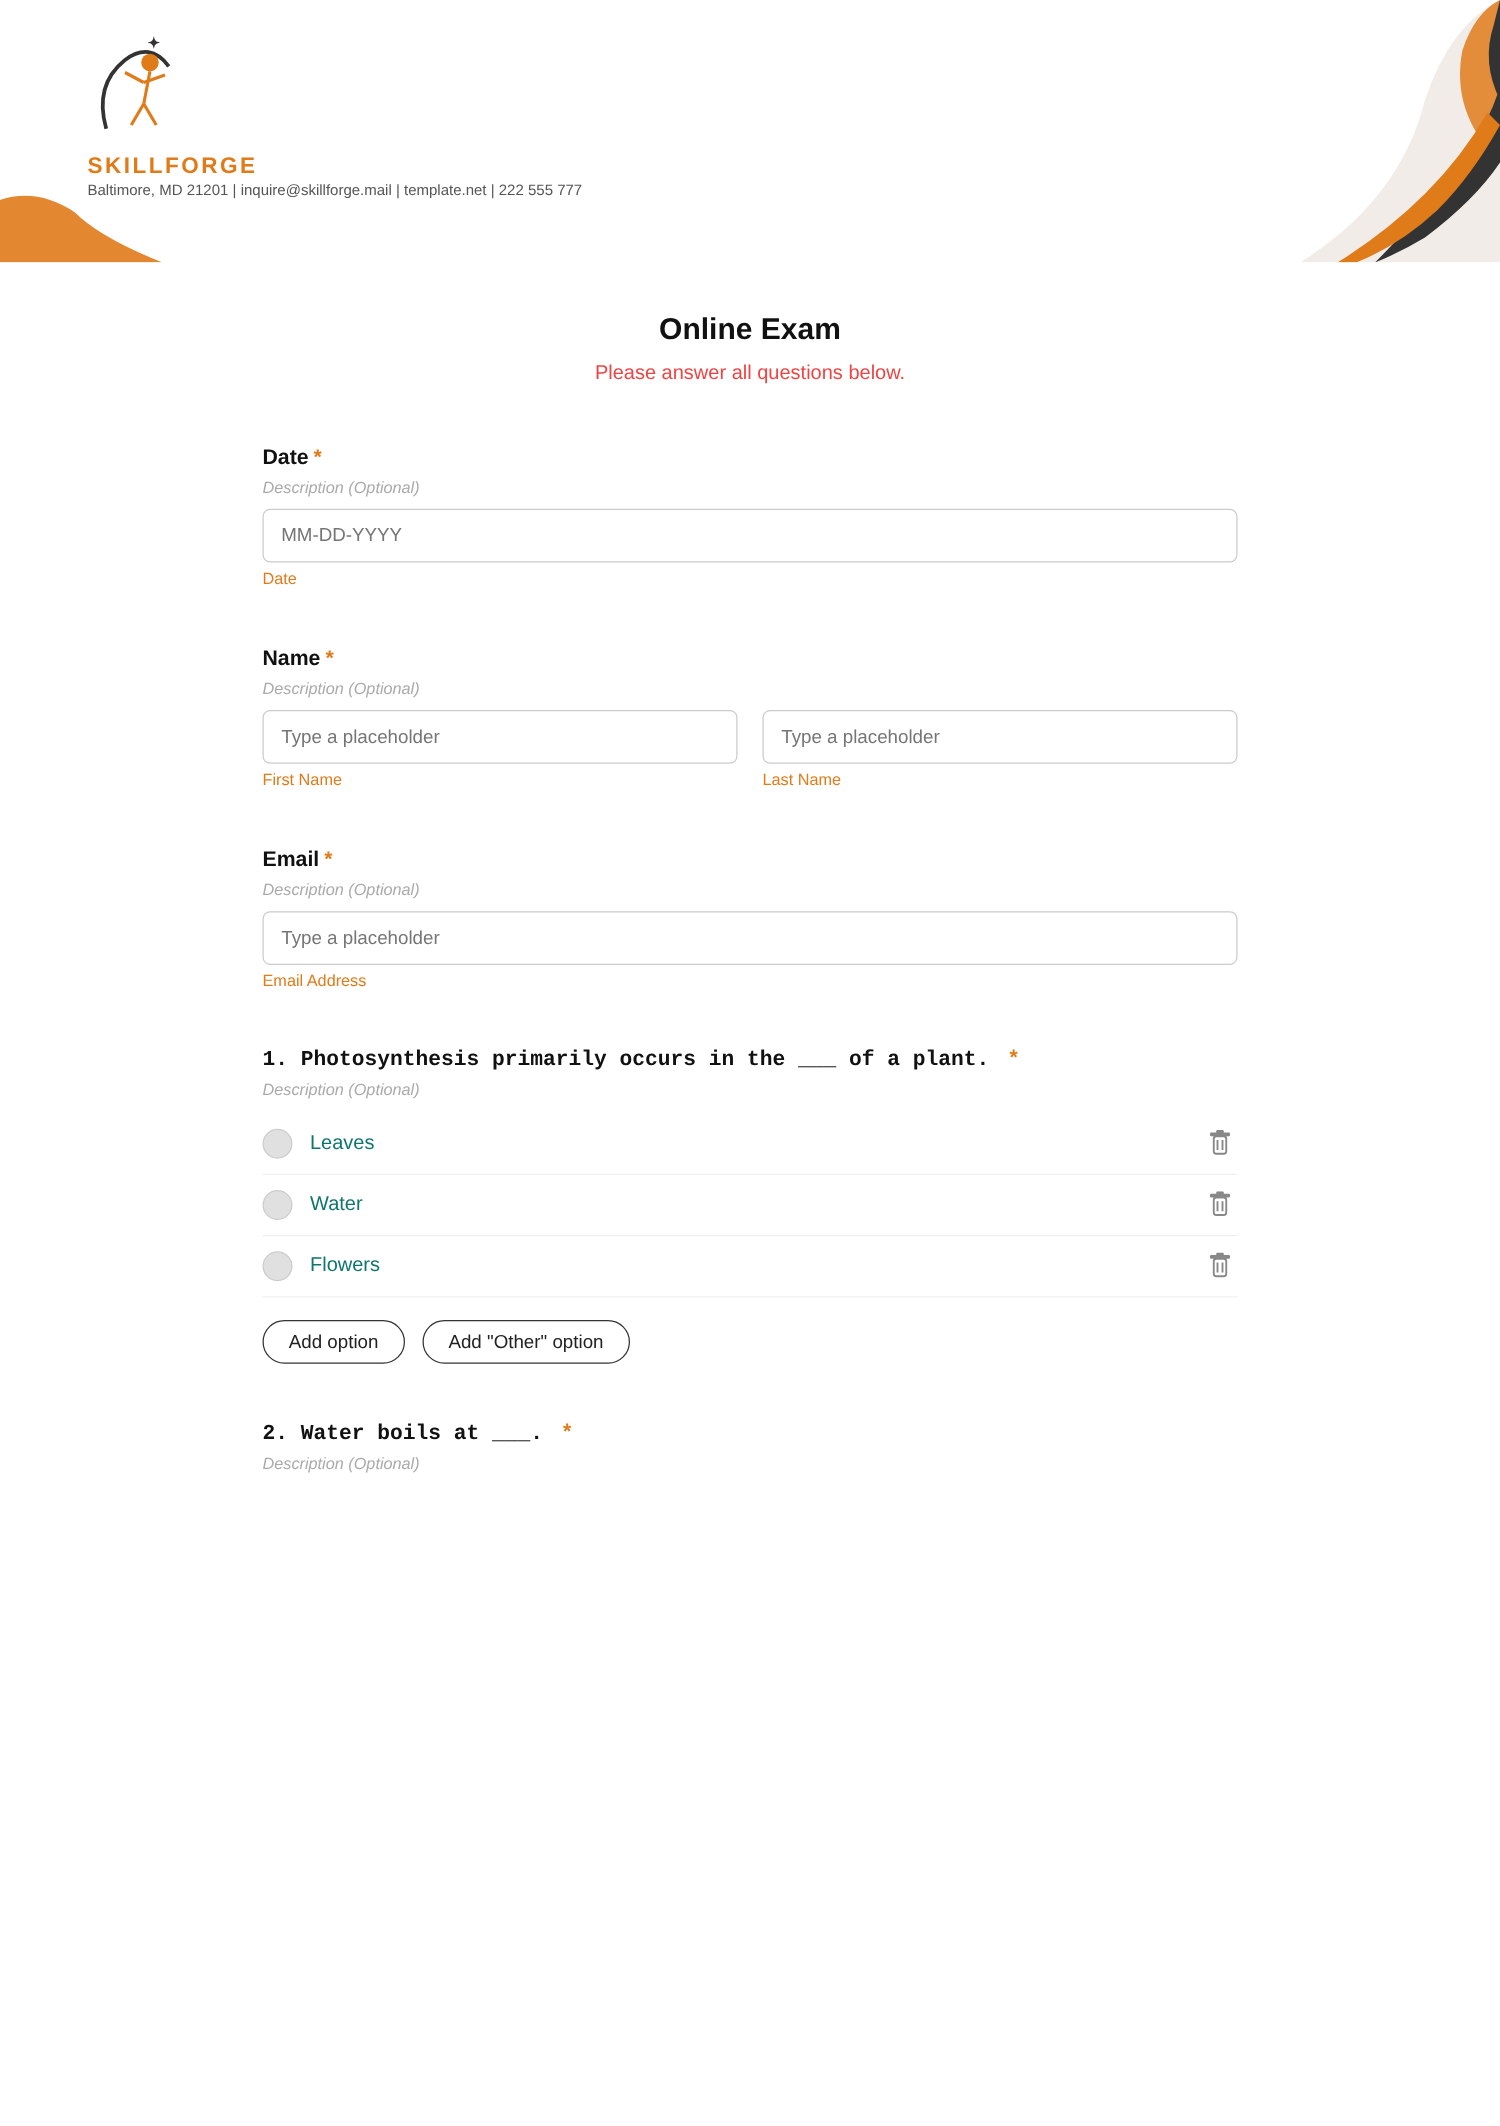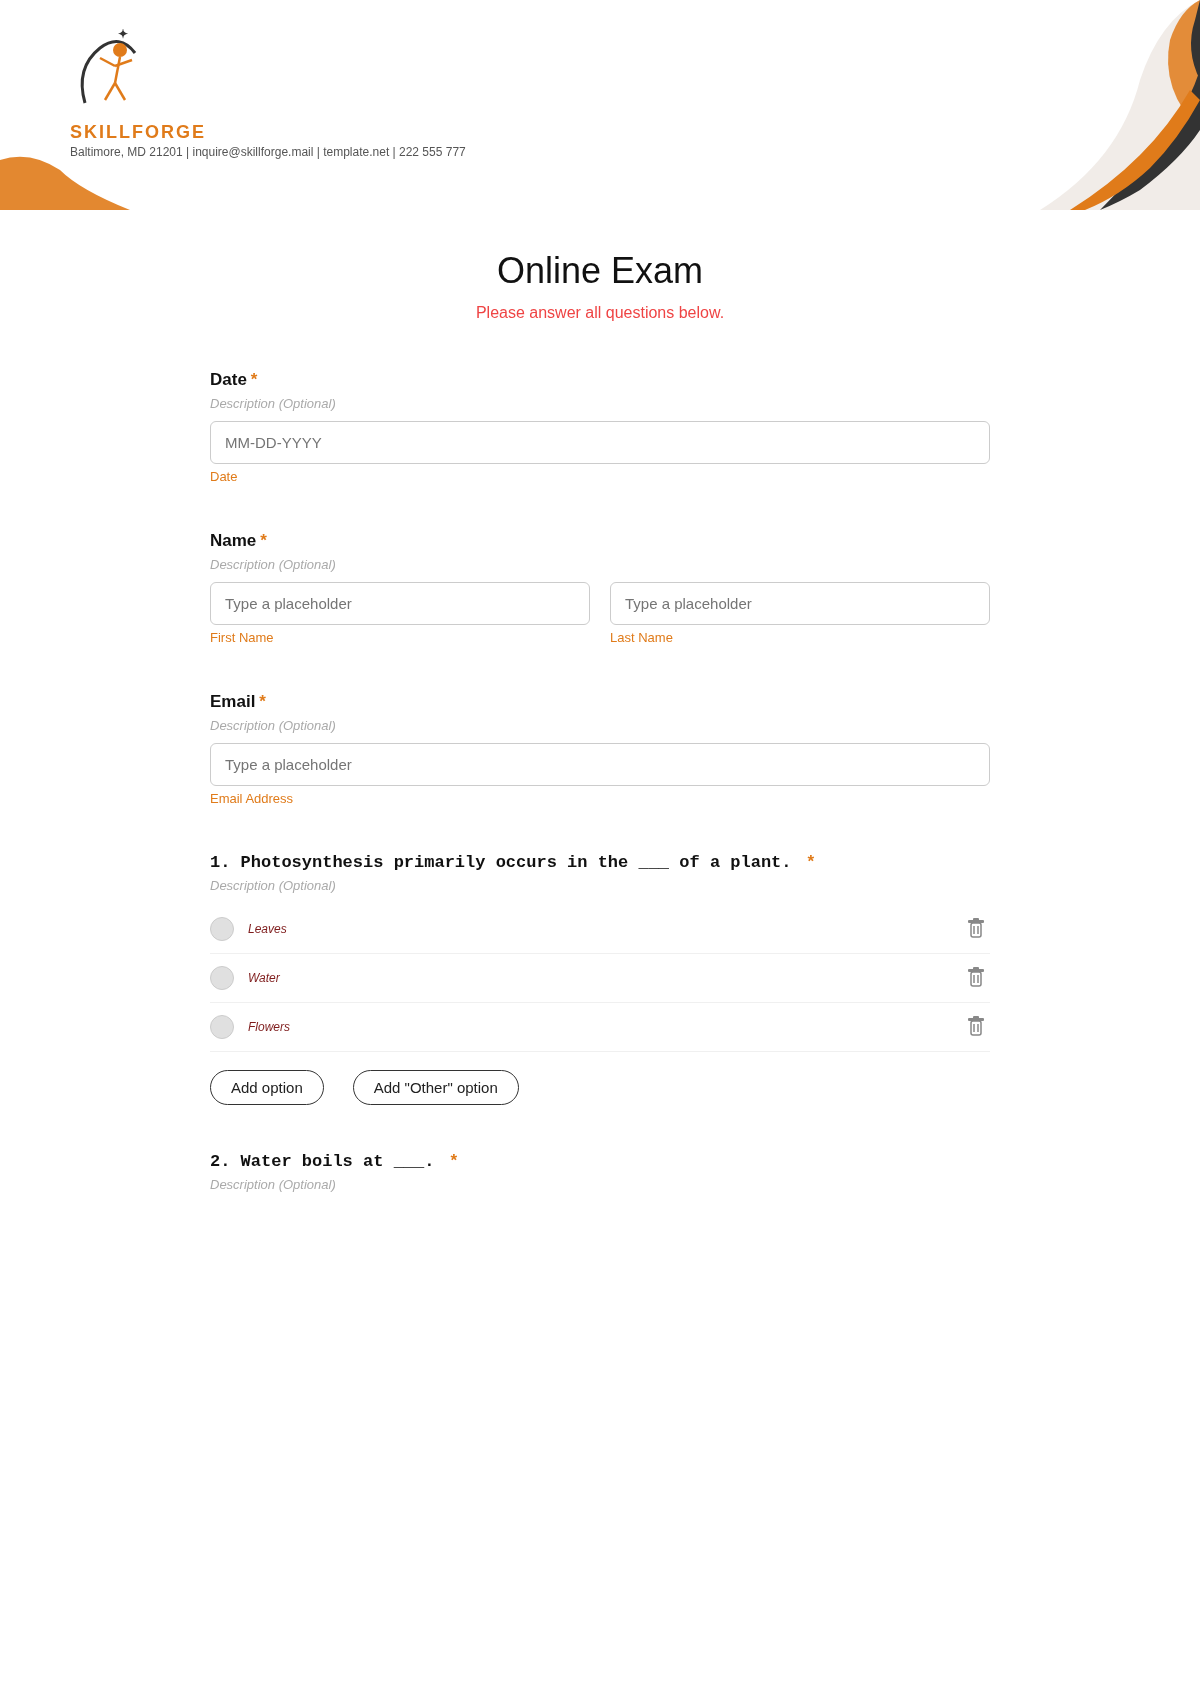--- a/index.html
+++ b/index.html
@@ -69,22 +69,22 @@
     }
 
     
     .main-content {
       max-width: 900px;
       margin: 0 auto;
       padding: 40px 60px 80px;
     }
 
     .page-title {
-      font-size: 36px;
-      font-weight: 400;
+      font-size: 24px;
+      font-weight: 700;
       text-align: center;
       margin-bottom: 12px;
       color: #111;
     }
 
     .page-subtitle {
       font-size: 16px;
       text-align: center;
       color: #ef4444;
       margin-bottom: 48px;
@@ -178,40 +178,39 @@
     .radio-circle {
       width: 24px;
       height: 24px;
       border-radius: 50%;
       background: #e0e0e0;
       border: 1px solid #ccc;
       flex-shrink: 0;
     }
 
     .option-text {
-      font-size: 12px;
-      color: #7f1d1d;
-      font-style: italic;
+      font-size: 16px;
+      color: #0f766e;
     }
 
     .delete-icon {
       width: 28px;
       height: 28px;
       display: flex;
       align-items: center;
       justify-content: center;
       color: #888;
       cursor: pointer;
       font-size: 18px;
     }
 
     
     .add-options-row {
       display: flex;
-      gap: 29px;
+      gap: 14px;
       margin-top: 18px;
     }
 
     .add-option-btn {
       border: 1.5px solid #333;
       background: #fff;
       border-radius: 20px;
       padding: 8px 20px;
       font-size: 15px;
       color: #222;

